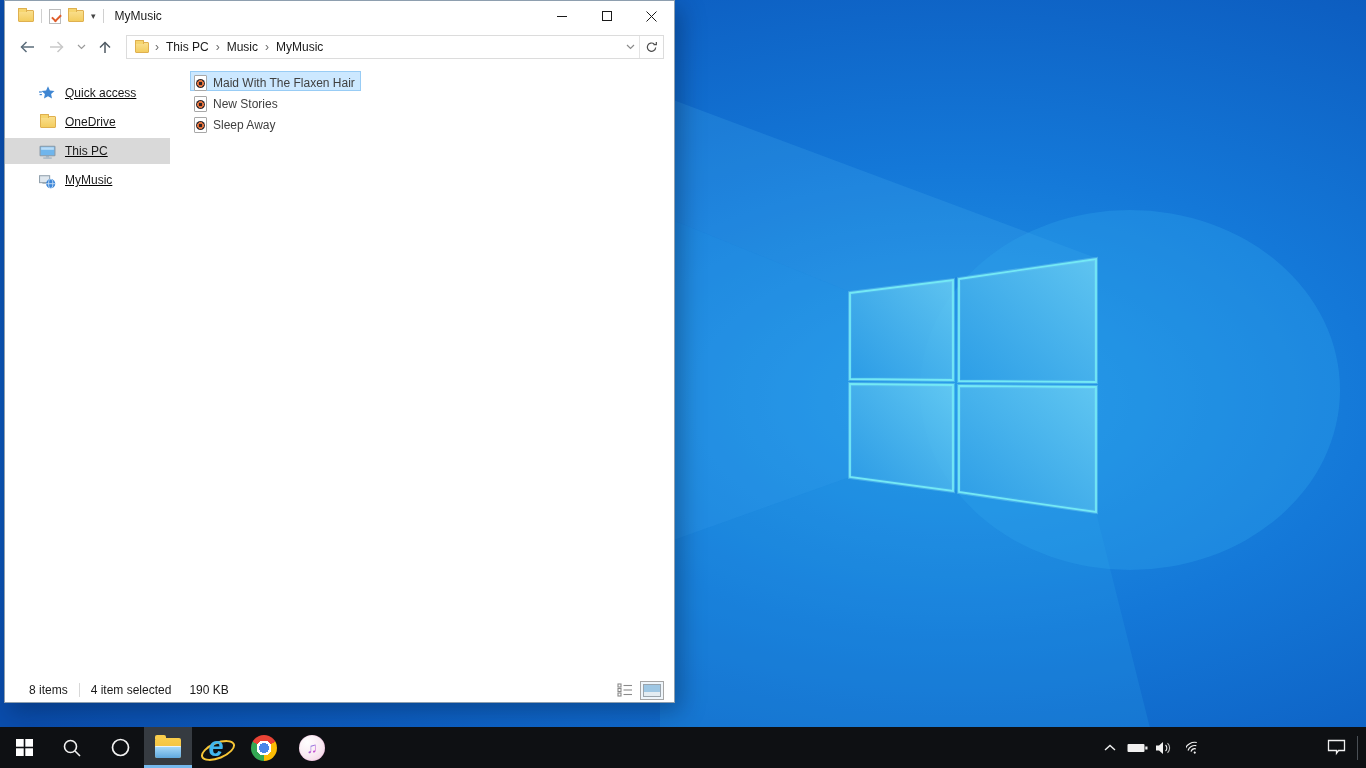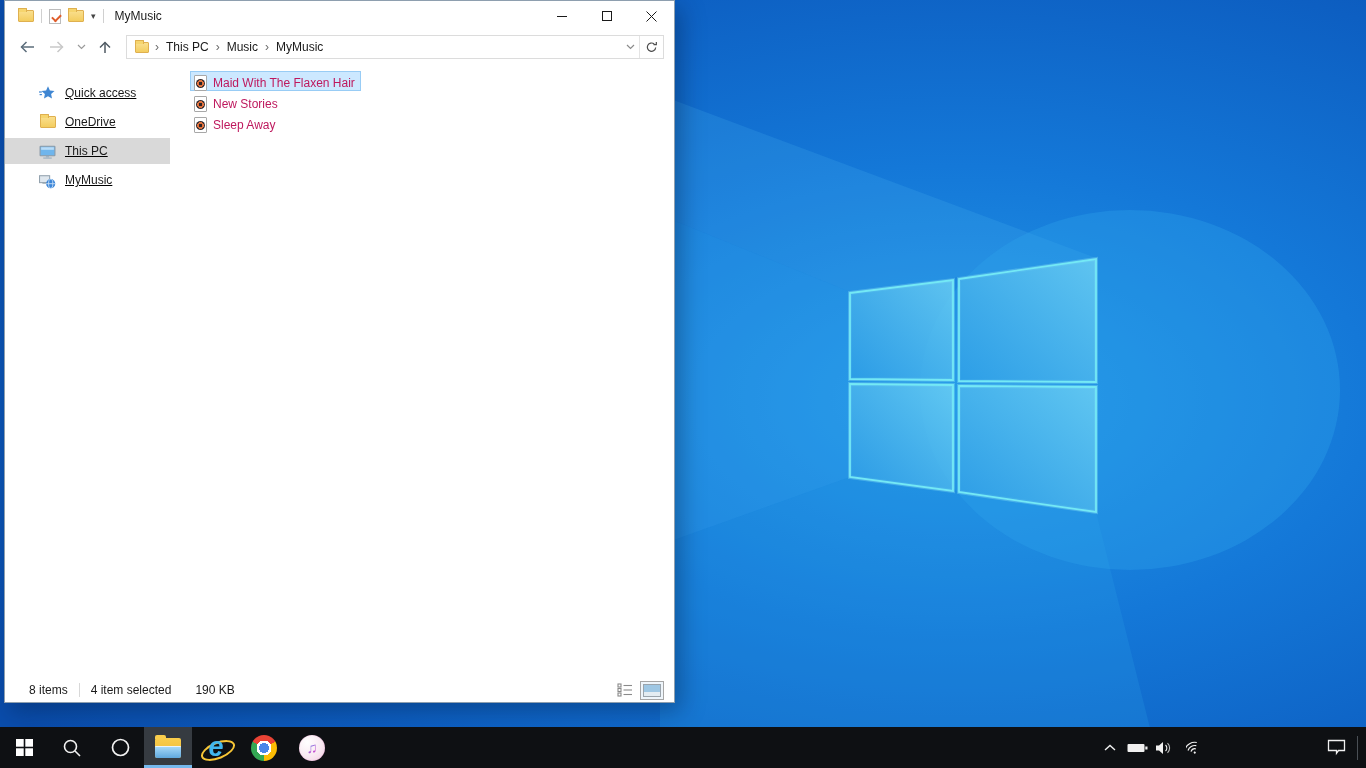--- a/index.html
+++ b/index.html
@@ -70,29 +70,29 @@
   .searchbox input::placeholder { color:#7a7a7a; }
   .search-glass { width:26px; display:flex; align-items:center; justify-content:center; }
 
   .main { flex:1 1 auto; display:flex; min-height:0; }
   .sidebar { flex:0 0 165px; padding-top:14px;text-decoration:underline; }
   .side-item { height:26px; margin:3px 0; display:flex; align-items:center; gap:9px; padding-left:34px; font-size:12px; color:#1a1a1a; }
   .side-item.selected { background:#d9d9d9; }
   .side-item .ic { width:17px; height:17px; flex:0 0 auto; display:flex; align-items:center; justify-content:center; }
 
   .filelist { flex:1 1 auto; padding:8px 0 0 20px; }
-  .file-row { height:20px; margin-bottom:1px; display:flex; align-items:center; gap:6px; width:max-content; padding:4px 5px 0 3px; border:1px solid transparent; font-size:12px; color:#be185d; }
+  .file-row { height:20px; margin-bottom:1px; display:flex; align-items:center; gap:6px; width:max-content; padding:4px 5px 0 3px; border:1px solid transparent; font-size:12px; color:#404040; }
   .file-row.selected { background:#cce8ff; border-color:#98ccf5; }
   .icon-music { width:13px; height:16px; background:#fff; border:1px solid #a8a8a8; border-radius:1px; position:relative; flex:0 0 auto; }
   .icon-music::after { content:""; position:absolute; left:1px; top:3px; width:9px; height:9px; border-radius:50%;
      background:radial-gradient(circle, #2b2326 0 1.5px, #e0713d 1.5px 3.2px, #352b2e 3.2px); }
 
   .statusbar { flex:0 0 24px; display:flex; align-items:center; padding:0 10px 0 24px; font-size:12px; color:#1a1a1a; }
   .status-sep { width:1px; height:14px; background:#d8d8d8; margin:0 11px; }
-  .status-size { margin-left:24px; }
+  .status-size { margin-left:18px; }
   .view-btns { margin-left:auto; display:flex; align-items:center; gap:4px; }
   .view-btn { padding:2px; border:1px solid transparent; display:flex; align-items:center; justify-content:center; }
   .view-btn.active { border-color:#a6a6a6; background:#eef5fb; }
   .thumb-pic { width:18px; height:13px; border:1px solid #9aa4ac; background:linear-gradient(180deg,#9ec7e4 0 7px,#e3ecf2 7px); }
 </style>
 </head>
 <body>
 
 <div class="desktop">
   <svg class="wallpaper" viewBox="0 0 1366 768" preserveAspectRatio="none">

